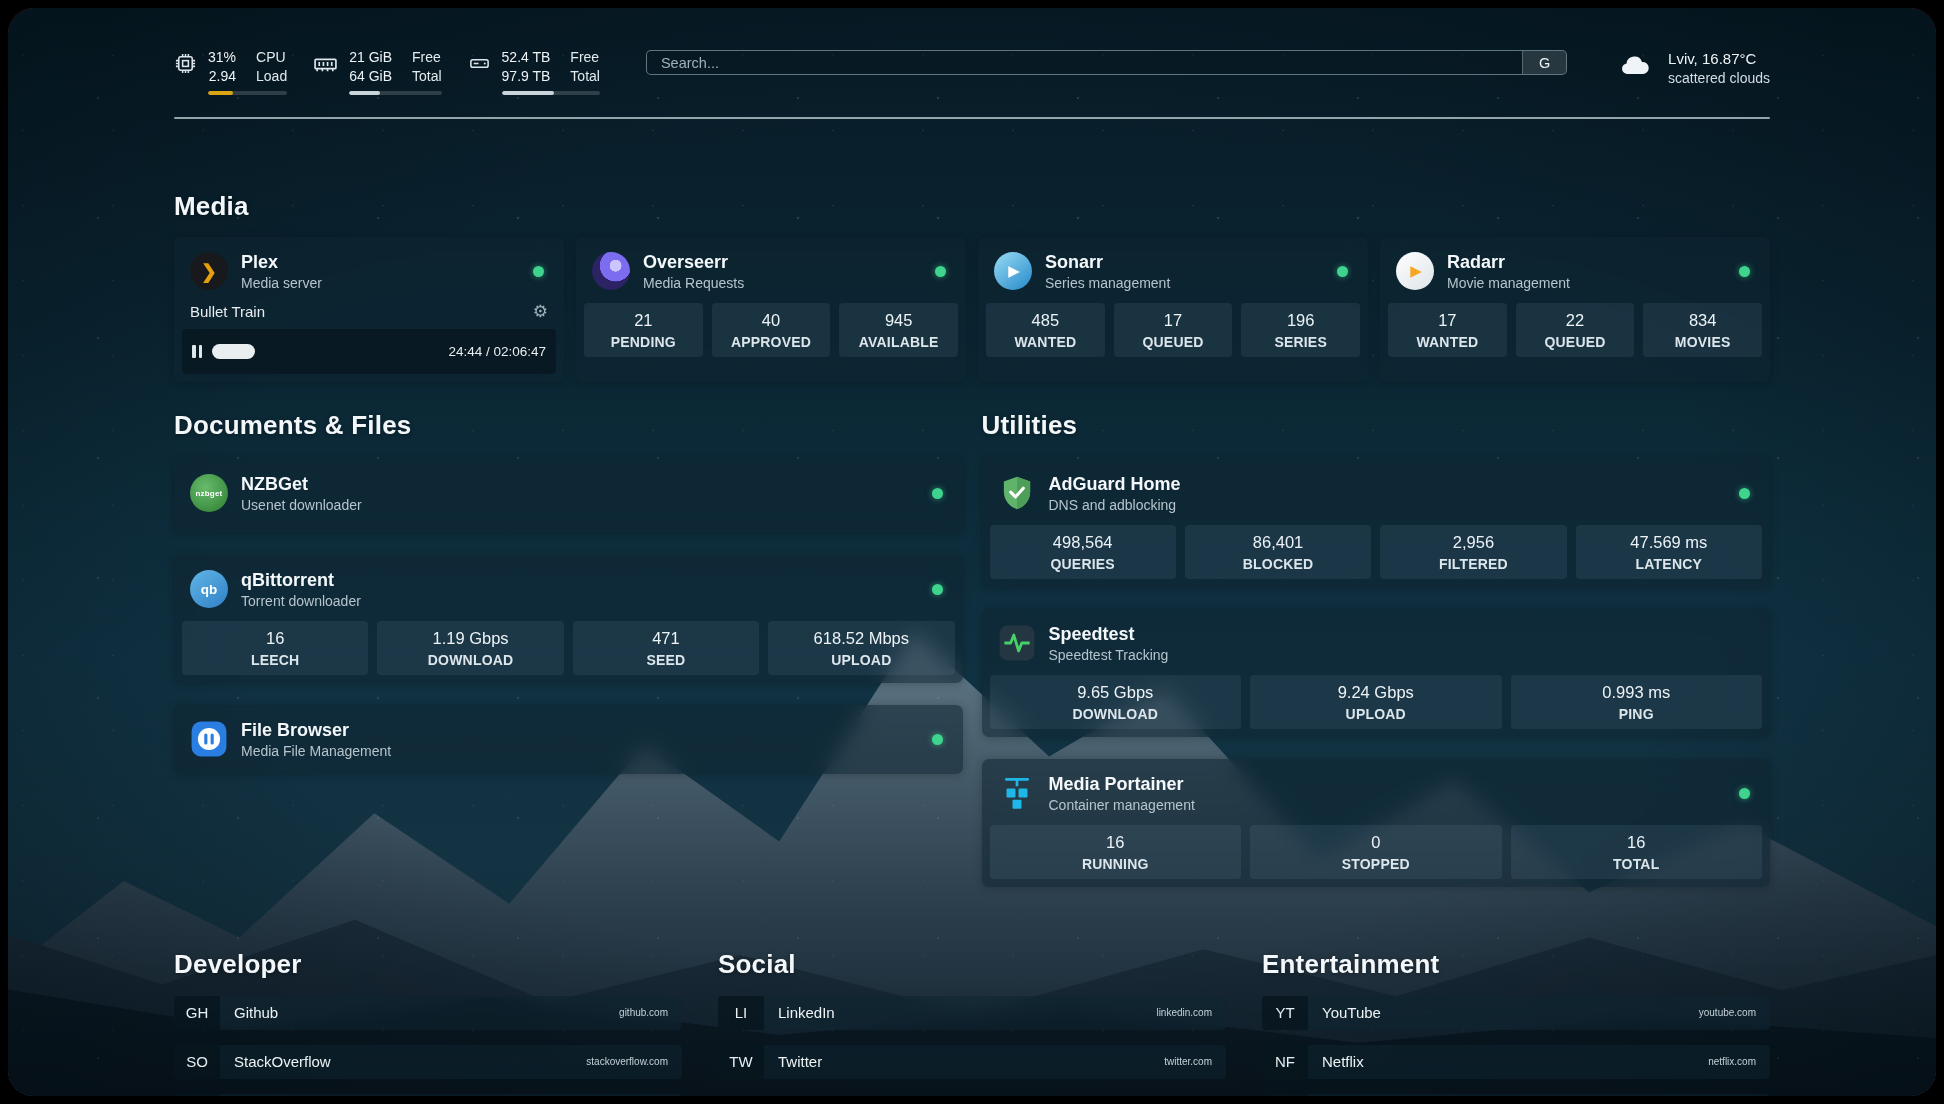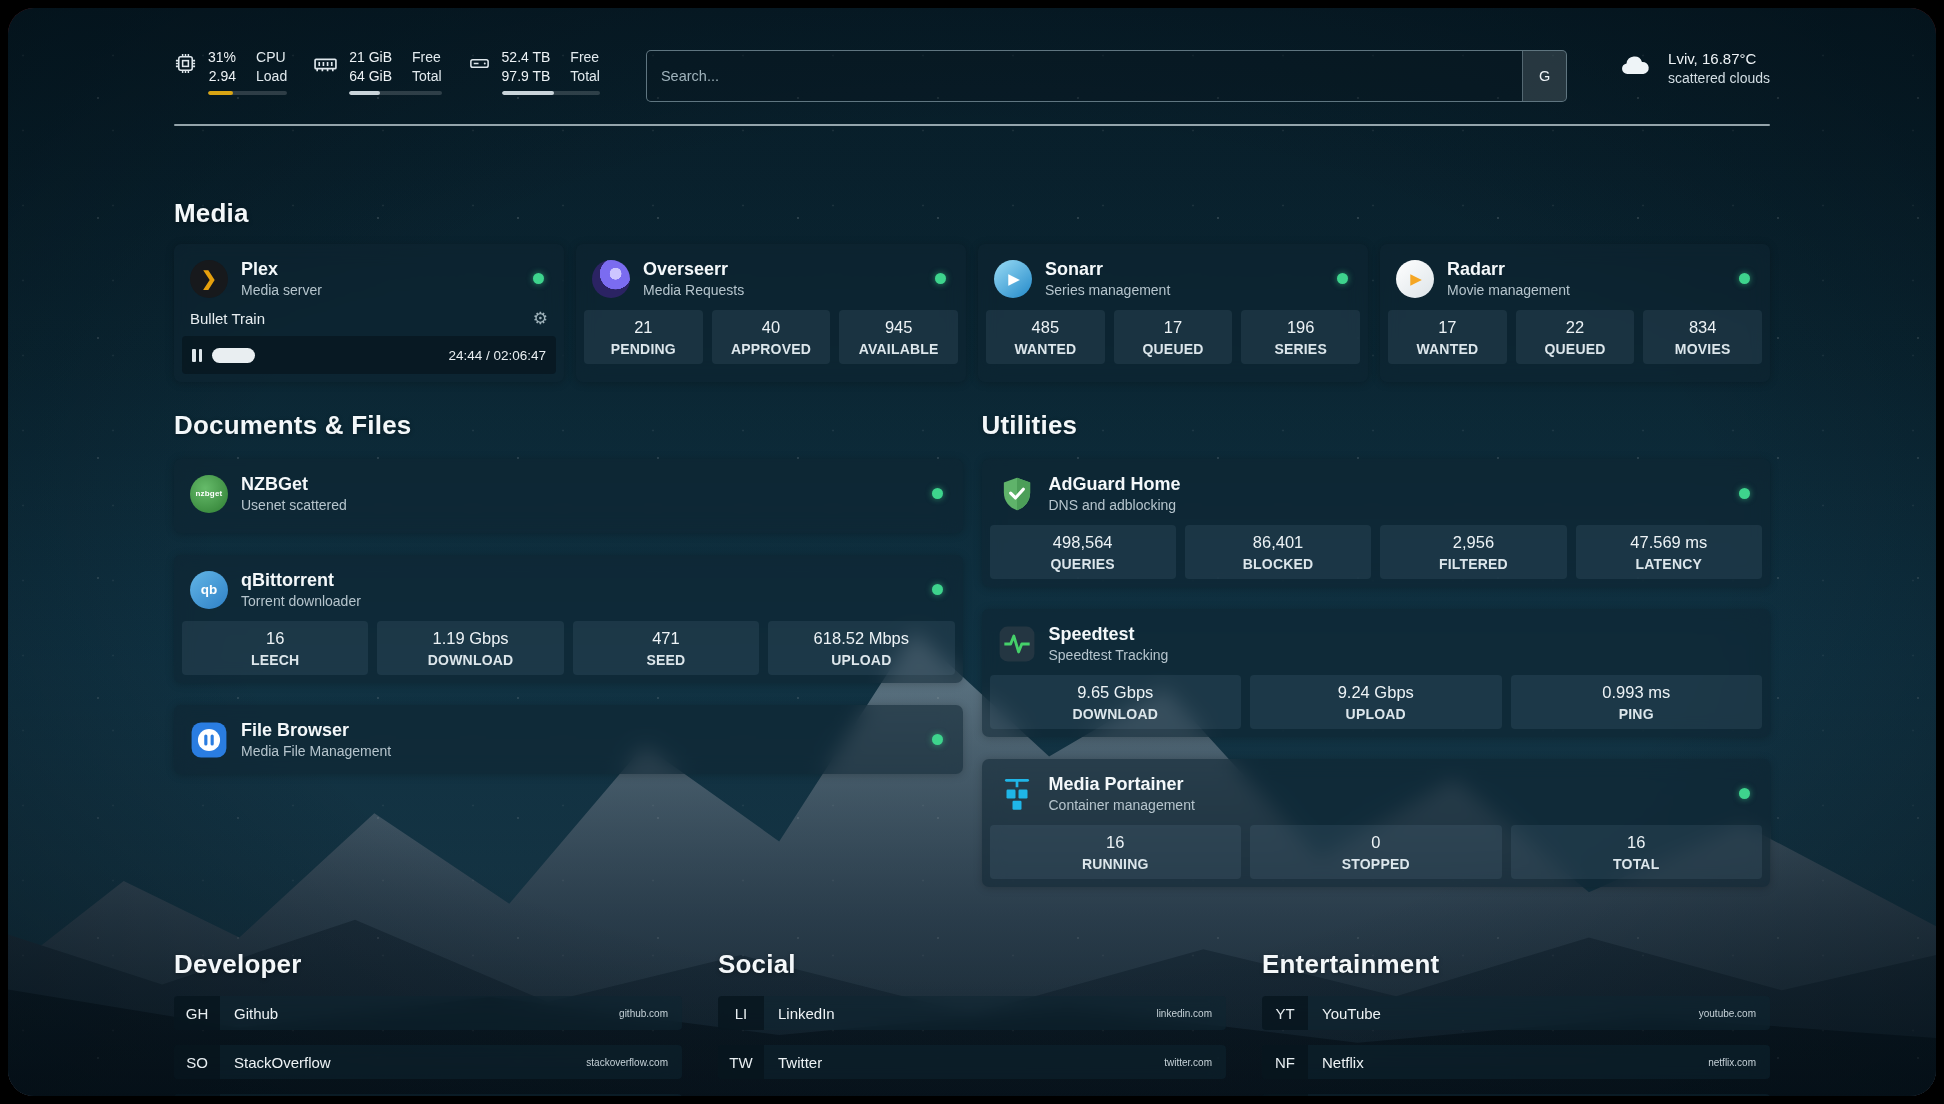--- a/index.html
+++ b/index.html
@@ -35,21 +35,21 @@
   .widgets { display:flex; gap:26px; }
   .widget { display:flex; gap:11px; align-items:flex-start; color:#eef3f6; }
   .w-icon { margin-top:4px; }
   .w-rows { display:flex; gap:20px; font-size:14px; line-height:1.35; }
   .w-nums { text-align:right; }
   .w-labels { color:#e2eaee; }
   .w-bar { height:4px; margin-top:5px; background:rgba(255,255,255,0.16); border-radius:2px; overflow:hidden; }
   .w-fill { height:100%; border-radius:2px; background:#c9d4da; }
   .w-fill.cpu { background:#d9a514; }
 
-  .searchbox { flex:1; margin:2px 46px 0; display:flex; align-items:stretch; height:52px;
+  .searchbox { flex:1; margin:2px 46px 0; display:flex; align-items:stretch; height:25px;
     border:1px solid rgba(170,195,205,0.55); border-radius:5px; background:rgba(8,24,33,0.45); overflow:hidden; }
   .searchbox input { flex:1; background:transparent; border:0; outline:none; color:#eef3f6; font-size:14.5px; padding:0 14px; font-family:"Liberation Sans", sans-serif; }
   .searchbox input::placeholder { color:#9fb2bb; }
   .search-btn { width:44px; background:rgba(235,245,250,0.14); color:#eef3f6; border:0;
     border-left:1px solid rgba(170,195,205,0.35); font-size:14.5px; cursor:pointer; font-family:"Liberation Sans", sans-serif; }
 
   .weather { display:flex; align-items:flex-start; gap:13px; color:#eef3f6; margin-top:2px; }
   .weather-loc { font-size:15px; }
   .weather-cond { font-size:14px; color:#d3dee4; margin-top:3px; }
 
@@ -83,21 +83,21 @@
   .ic-overseerr { background:radial-gradient(circle at 62% 36%, #cdc5ff 0 17%, #7b6cf0 18% 46%, #2b2363 47% 100%); }
   .ic-sonarr { background:linear-gradient(140deg,#9adcf5,#2389c9); color:#fff; font-size:15px; padding-left:2px; }
   .ic-radarr { background:linear-gradient(140deg,#ffffff,#dde4e8); color:#f5a623; font-size:15px; padding-left:2px; }
   .ic-nzbget { background:radial-gradient(circle at 40% 35%, #66bb6a, #2e7d32); color:#fff; font-size:8px; font-weight:700; letter-spacing:.2px; }
   .ic-qbit { background:linear-gradient(140deg,#62b5e5,#2f81c7); color:#fff; font-size:13.5px; font-weight:700; }
 
   
   .plex-now { display:flex; align-items:flex-end; justify-content:space-between; padding:0 8px 9px; }
   .plex-now-title { font-size:15px; color:#e8eef1; }
   .gear { font-size:17px; color:#9fb2ba; cursor:pointer; line-height:1; }
-  .plex-track-row { display:flex; align-items:center; gap:10px; background:rgba(6,17,24,0.55); border-radius:4px; height:38px; padding:0 10px; }
+  .plex-track-row { display:flex; align-items:center; gap:10px; background:rgba(6,17,24,0.55); border-radius:4px; height:45px; padding:0 10px; }
   .pause { display:flex; gap:3px; cursor:pointer; }
   .pause i { display:block; width:3.5px; height:13px; background:#dde6ea; border-radius:1px; }
   .ptrack { flex:1; height:15px; }
   .pfill { height:100%; background:#e9eef1; border-radius:8px; }
   .ptime { font-size:13.5px; color:#e9eef1; white-space:nowrap; }
 
   
   .bookmarks { display:grid; grid-template-columns:1fr 1fr 1fr; gap:36px; margin-top:62px; }
   .bm-rows { margin-top:16px; }
   .bm-row { display:flex; align-items:stretch; height:34px; background:rgba(14,38,50,0.5); backdrop-filter:blur(8px);
@@ -326,21 +326,21 @@
 
     <div class="two-col">
       <section class="col">
         <h2 class="section-title">Documents &amp; Files</h2>
 
         <div class="card">
           <div class="card-head">
             <span class="app-icon ic-nzbget">nzbget</span>
             <div class="titles">
               <div class="card-title">NZBGet</div>
-              <div class="card-sub">Usenet scattered</div>
+              <div class="card-sub">Usenet downloader</div>
             </div>
             <span class="status-dot"></span>
           </div>
         </div>
 
         <div class="card">
           <div class="card-head">
             <span class="app-icon ic-qbit">qb</span>
             <div class="titles">
               <div class="card-title">qBittorrent</div>

